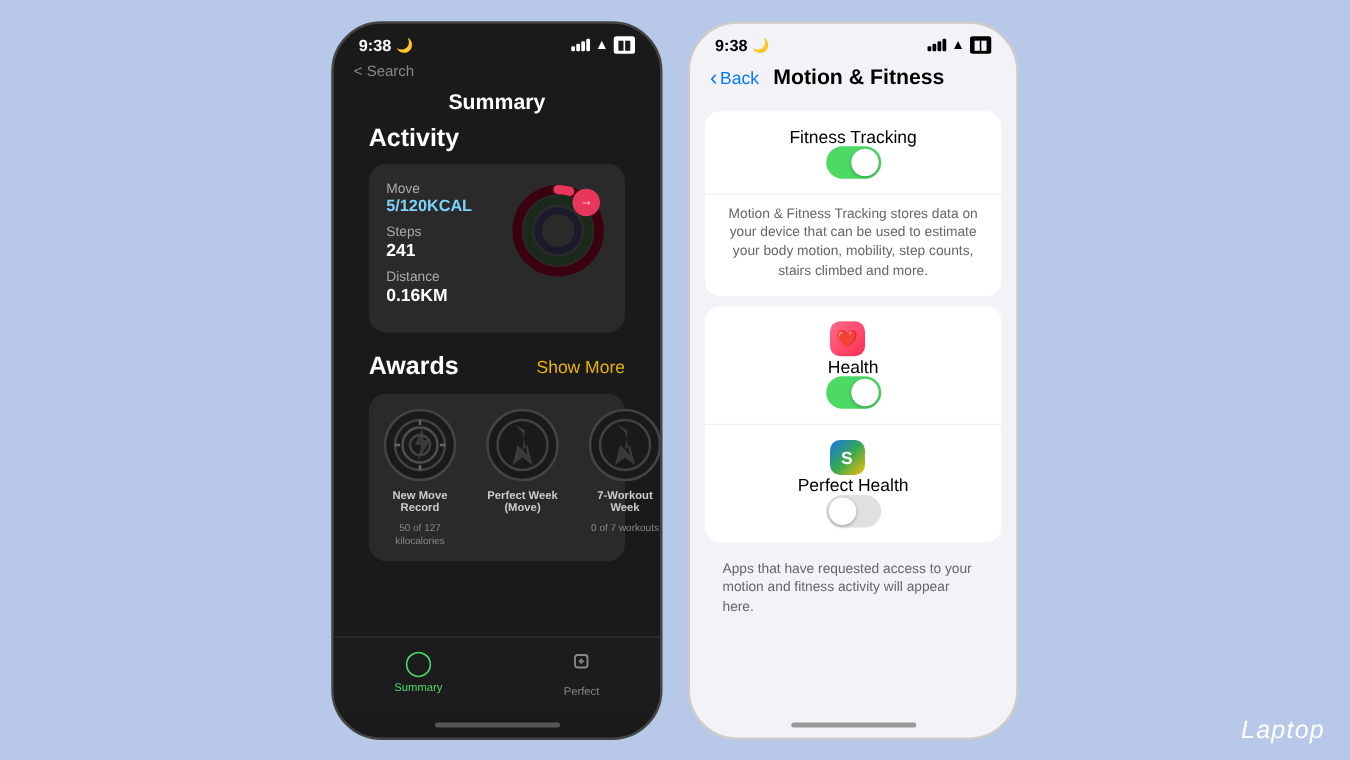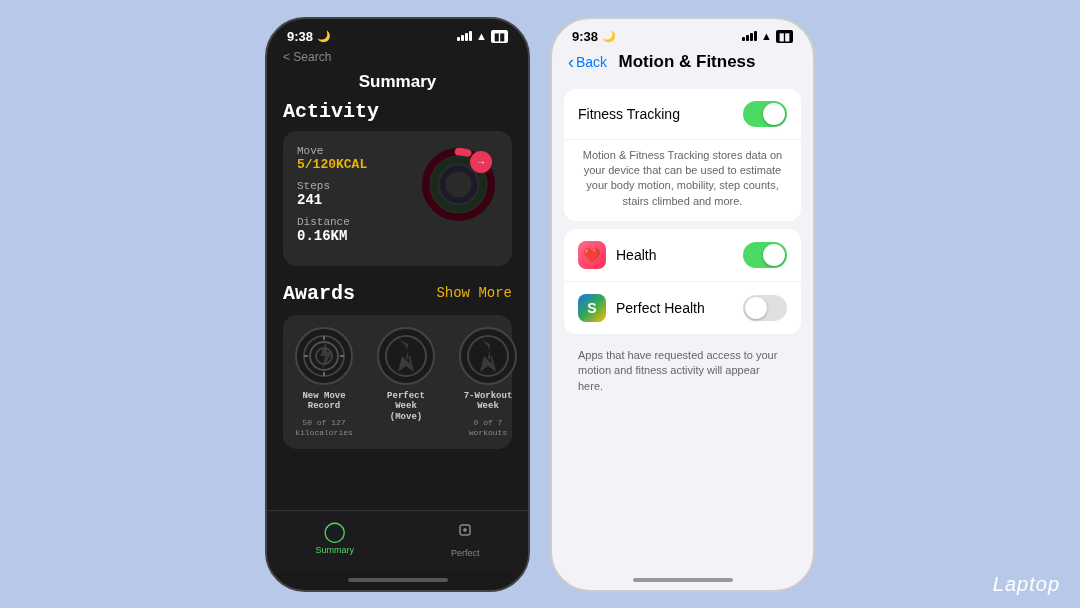--- a/index.html
+++ b/index.html
@@ -59,22 +59,21 @@
       text-align: center;
       color: white;
       font-size: 17px;
       font-weight: 600;
       padding: 4px 0 8px;
     }
 
     .scroll-content {
       flex: 1;
       overflow: hidden;
-      padding: 0 16px;
-      font-family: Liberation Mono, monospace;
+      padding: 0 28px;
     }
 
     .section-header {
       color: white;
       font-size: 20px;
       font-weight: 700;
       margin-bottom: 8px;
     }
 
     .activity-card {
@@ -82,21 +81,21 @@
       border-radius: 14px;
       padding: 14px;
       display: flex;
       margin-bottom: 16px;
       position: relative;
     }
     .activity-stats { flex: 1; }
     .activity-row { margin-bottom: 8px; }
     .activity-row .label { color: #aaa; font-size: 11px; }
     .activity-row .value { color: white; font-size: 14px; font-weight: 600; }
-    .activity-row .value.move { color: #eab308; font-size: 13px; font-weight: 700; }
+    .activity-row .value.move { color: #7dd3fc; font-size: 13px; font-weight: 700; }
     .ring-container {
       width: 80px;
       height: 80px;
       position: relative;
       display: flex;
       align-items: center;
       justify-content: center;
     }
     .ring-arrow {
       position: absolute;
@@ -228,20 +227,21 @@
     .settings-card {
       background: white;
       border-radius: 12px;
       margin-bottom: 8px;
     }
     .settings-row {
       display: flex;
       align-items: center;
       padding: 12px 14px;
       border-bottom: 1px solid #f0f0f0;
+      flex-direction: column;
     }
     .settings-row:last-child { border-bottom: none; }
     .settings-row-label {
       flex: 1;
       font-size: 14px;
       color: #000;
       font-weight: 400;
     }
     .settings-desc {
       padding: 8px 14px 12px;

